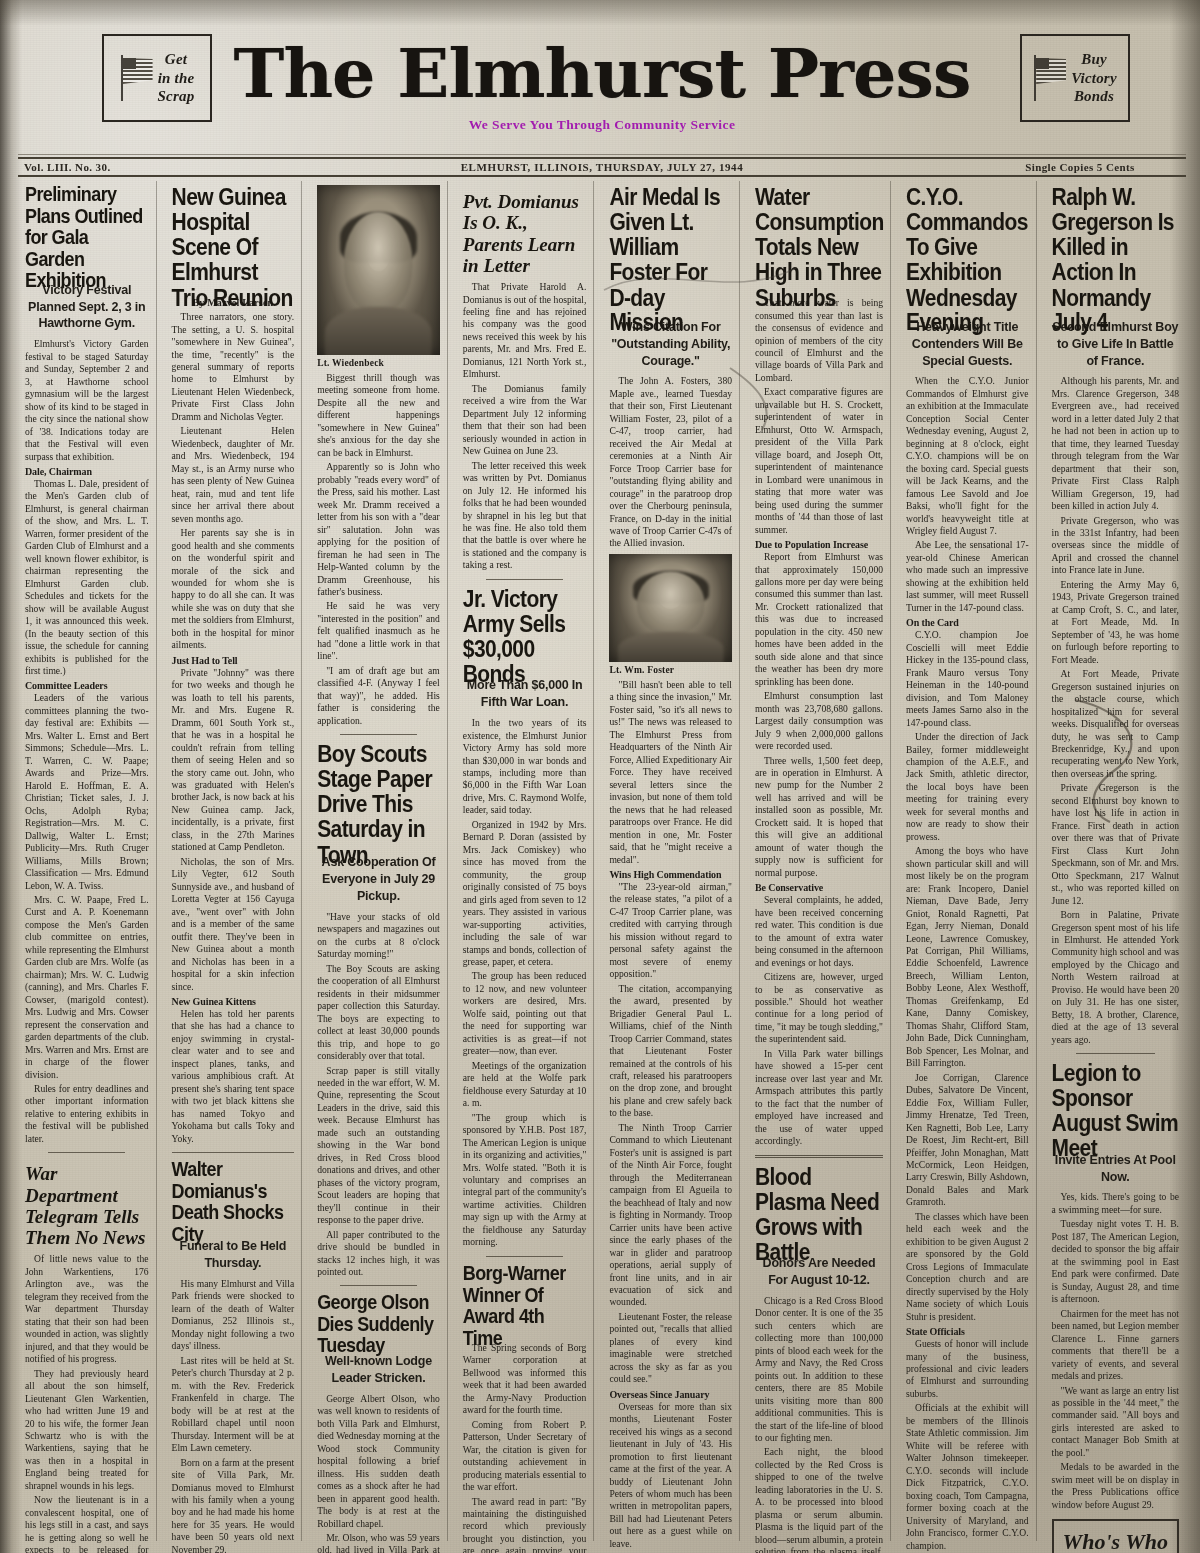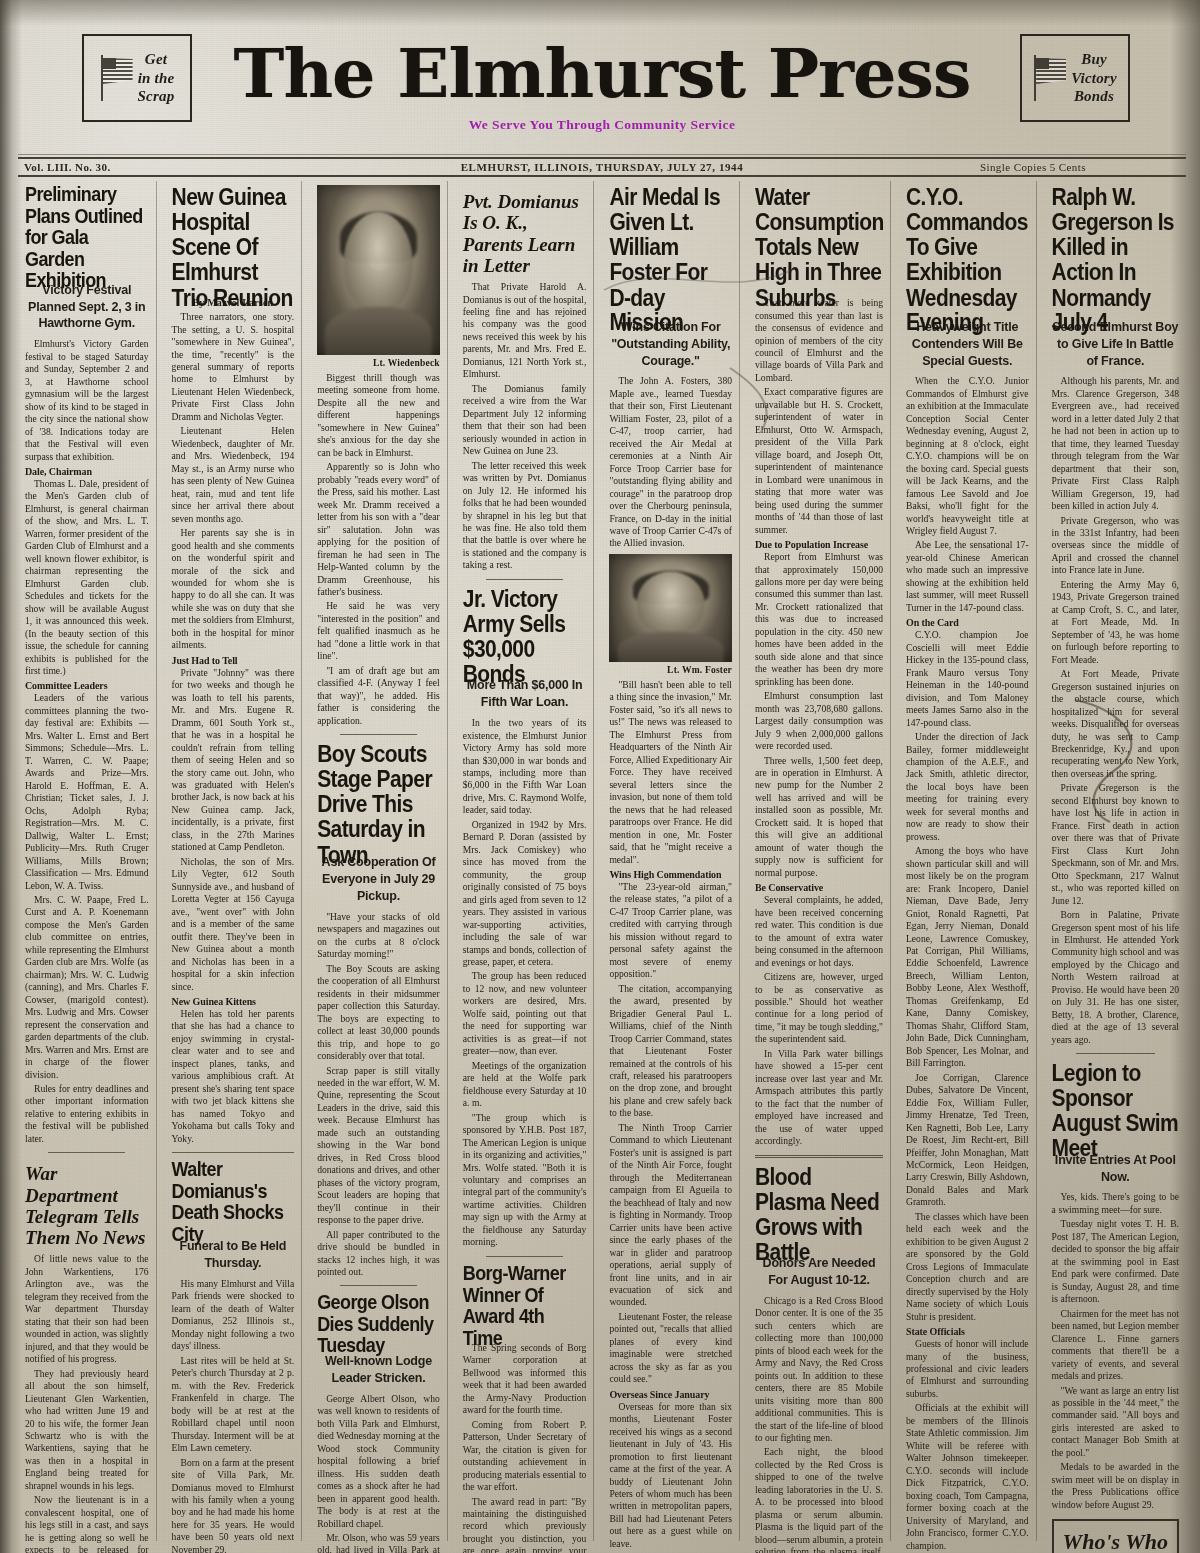--- a/index.html
+++ b/index.html
@@ -35,21 +35,21 @@
 
   #sheet{position:absolute;inset:0;z-index:5;padding:0 14px 0 18px;box-sizing:border-box;}
 
   
   .masthead{position:relative;height:118px;margin-top:30px;}
   .flagbox{
     position:absolute;top:4px;width:110px;height:88px;
     border:2px solid #2a2620;display:flex;align-items:center;justify-content:center;
     padding:2px 4px;box-sizing:border-box;gap:4px;
   }
-  .flagbox.left{left:64px;}
+  .flagbox.left{left:84px;}
   .flagbox.right{right:56px;}
   .flagicon{width:34px;height:46px;flex:0 0 34px;position:relative;opacity:.85;}
   .flagicon .pole{position:absolute;left:1px;top:0;width:2px;height:46px;background:#2a2620;}
   .flagicon .cloth{position:absolute;left:3px;top:3px;width:30px;height:26px;
     background:repeating-linear-gradient(0deg,#3a352c 0 2px,rgba(255,255,255,.5) 2px 4px);
     clip-path:polygon(0 0,100% 4%,100% 86%,0 100%);}
   .flagicon .canton{position:absolute;left:3px;top:3px;width:13px;height:11px;background:#2b2720;}
   .flagtext{font-family:"Liberation Serif",serif;font-style:italic;font-weight:700;
     font-size:15px;line-height:1.25;text-align:center;letter-spacing:.2px;color:#201d18;}
   .nameplate{
@@ -59,21 +59,21 @@
     text-shadow:0 0 1px rgba(0,0,0,.35);
     transform:scaleX(1.02);
   }
   .slogan{text-align:center;font-weight:700;font-size:13.5px;letter-spacing:.4px;
     margin-top:10px;color:#a21caf;}
 
   .folio{position:relative;margin-top:9px;border-top:2px solid #464034;border-bottom:2px solid #464034;
     padding:2px 6px;display:flex;align-items:center;font-size:11px;letter-spacing:.4px;color:#2b2721;}
   .folio .vol{flex:0 0 200px;font-weight:600;}
   .folio .mid{flex:1;text-align:center;font-weight:600;letter-spacing:.6px;}
-  .folio .cop{flex:0 0 200px;text-align:left;font-weight:400;}
+  .folio .cop{flex:0 0 200px;text-align:center;font-weight:700;}
   .folio::before{content:"";position:absolute;left:0;right:0;top:-5px;height:1px;background:#5b5446;opacity:.6;}
 
   
   .grid{display:flex;gap:8px;margin-top:4px;height:1360px;}
   .col{box-sizing:border-box;padding:0 7px;border-right:1px solid rgba(60,54,44,.40);}
   .col:last-child{border-right:none;}
   .c1{width:144px;}
   .c2{width:143px;}
   .c3{width:143px;}
   .c4{width:144px;}
@@ -134,21 +134,21 @@
     position:absolute;left:50%;top:16%;transform:translateX(-50%);
     width:62%;height:30%;border-radius:50% 50% 28% 28%;
     background:radial-gradient(ellipse at 50% 60%,#3b352b,#221f19);
     filter:blur(1.6px);opacity:.9;
   }
   .photo .torso{
     position:absolute;left:50%;bottom:-6%;transform:translateX(-50%);
     width:86%;height:34%;border-radius:44% 44% 0 0;
     background:linear-gradient(180deg,#6d6455,#3a352c);filter:blur(1.4px);
   }
-  .cap{text-align:right;font-weight:700;font-size:9.5px;margin:3px 0 4px;letter-spacing:.2px;}
+  .cap{text-align:left;font-weight:700;font-size:9.5px;margin:3px 0 4px;letter-spacing:.2px;}
 
   .whoswho{border:2px solid #332e26;padding:9px 4px;text-align:center;margin:8px 0 6px;}
   .whoswho .ww1{font-family:"Liberation Serif",serif;font-style:italic;font-weight:700;font-size:22px;line-height:1.1;}
   .whoswho .ww2{font-family:"Liberation Serif",serif;font-style:italic;font-weight:700;font-size:12px;margin:4px 0;}
   .clr{clear:both;}
 
   
   .scribble{position:absolute;z-index:6;pointer-events:none;opacity:.55;}
 </style>
 </head>

